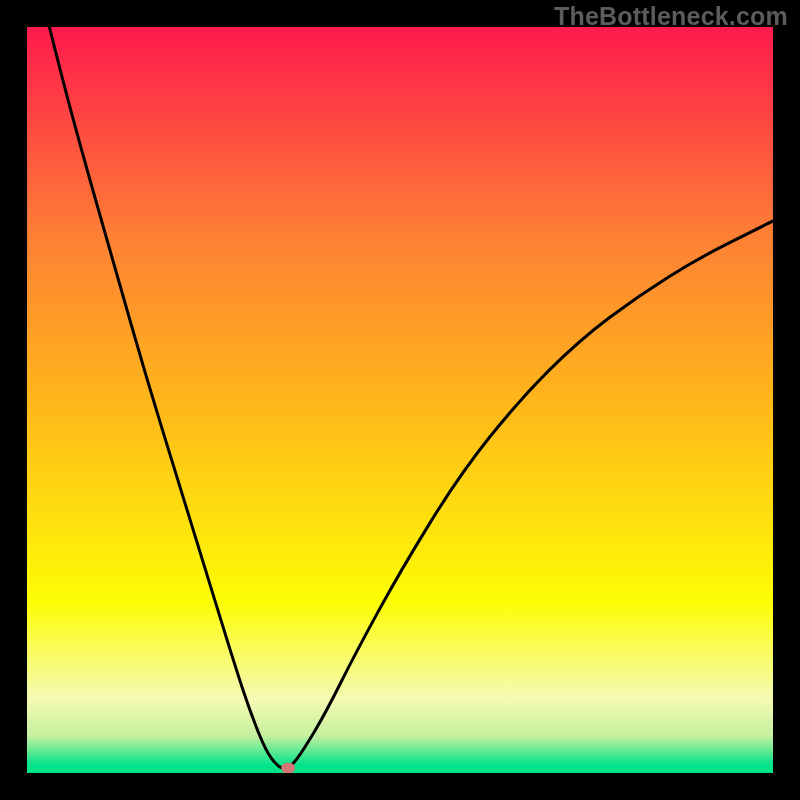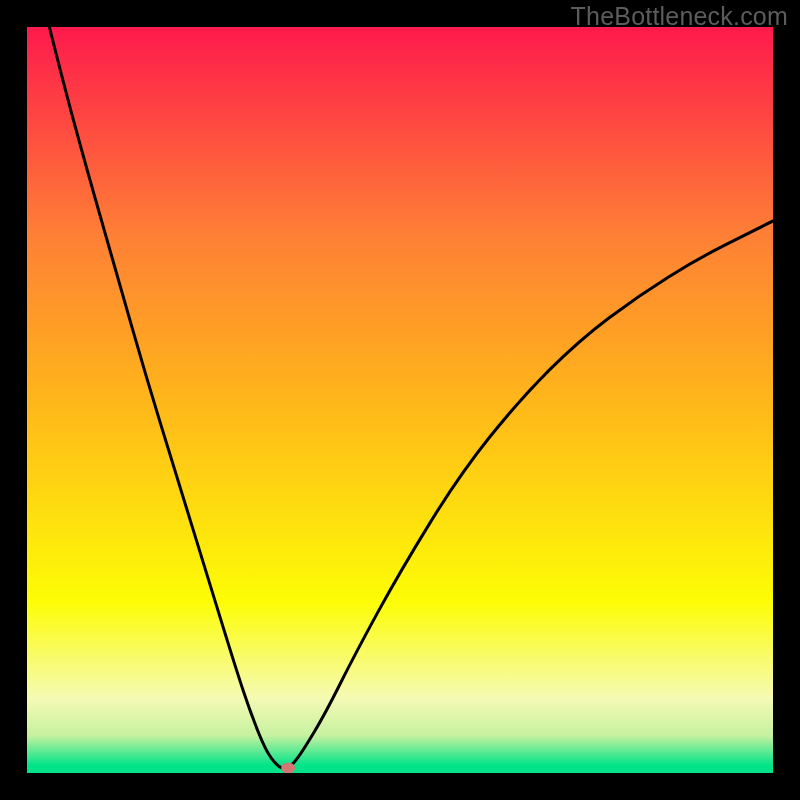--- a/index.html
+++ b/index.html
@@ -18,21 +18,21 @@
     width: 746px;
     height: 746px;
     overflow: hidden;
   }
   .watermark {
     position: absolute;
     top: 2px;
     right: 12px;
     color: #5c5c5c;
     font-size: 25px;
-    font-weight: 400;
+    font-weight: 700;
     letter-spacing: 0.2px;
     z-index: 5;
     user-select: none;
   }
   svg {
     display: block;
     position: absolute;
     left: 0;
     top: 0;
   }

